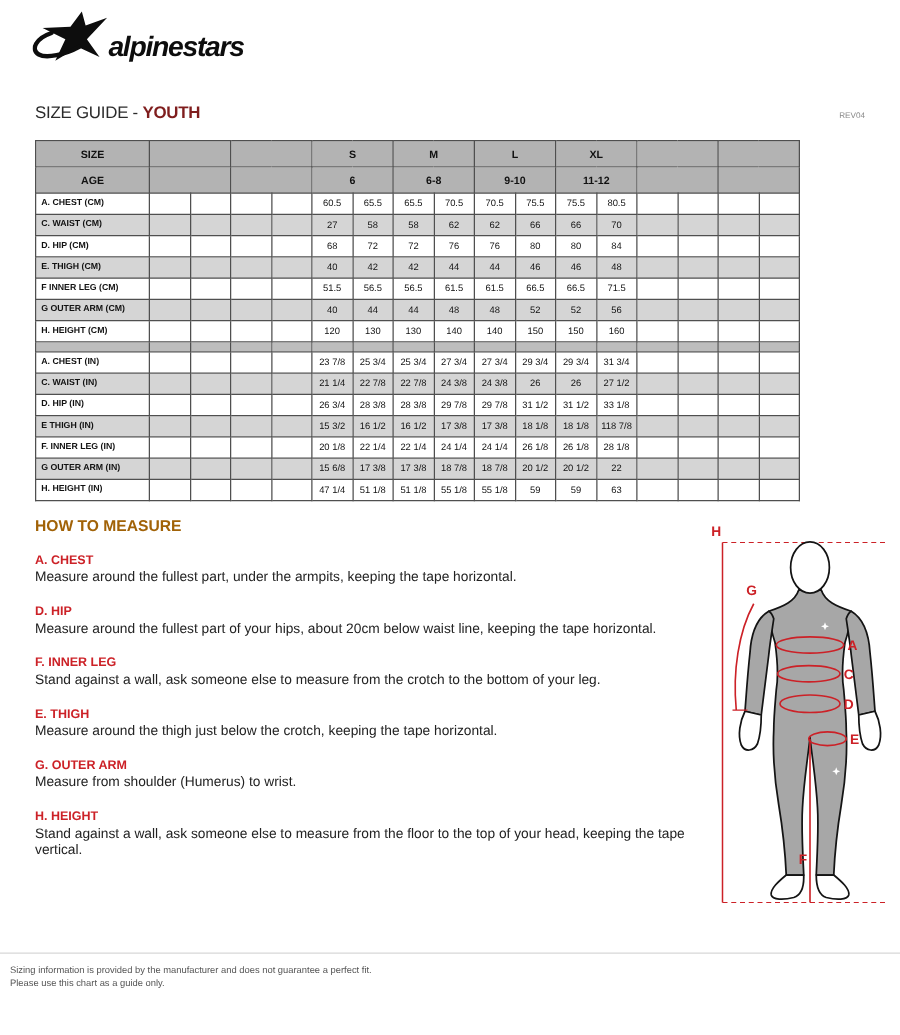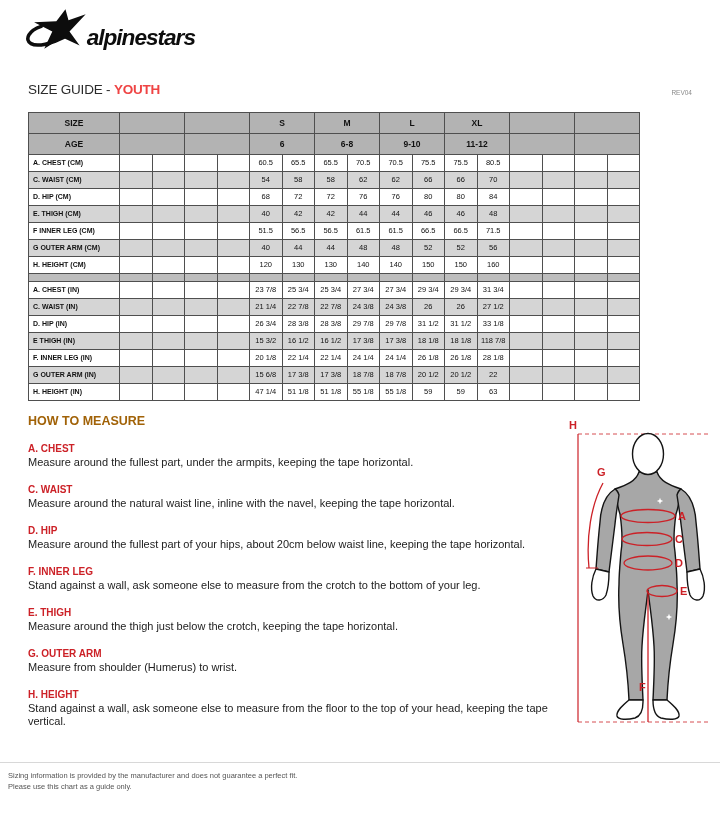--- a/index.html
+++ b/index.html
@@ -6,21 +6,21 @@
   #page{position:relative;width:720px;height:828px;background:#ffffff;overflow:hidden;
         font-family:"Liberation Sans","DejaVu Sans",sans-serif;color:#1a1a1a;border-radius:21px;}
 
   
   .logo{position:absolute;left:26px;top:8px;width:172px;height:56px;}
 
   
   .title-row{position:absolute;left:28px;top:82px;width:664px;display:flex;
              justify-content:space-between;align-items:flex-end;}
   .title{font-size:13.5px;letter-spacing:-0.2px;color:#2b2b2b;}
-  .title b{font-weight:bold;color:#ef4444;margin-top:31px;}
+  .title b{font-weight:bold;color:#7f1d1d;margin-top:31px;}
   .rev{font-size:6.5px;color:#8a8a8a;padding-bottom:1px;}
 
   
   .tbl-wrap{position:absolute;left:28px;top:112px;width:664px;}
   table{border-collapse:collapse;table-layout:fixed;width:612px;border:1px solid #2e2e2e;}
   col.c-label{width:91px;}
   td{border:1px solid #4f4f4f;height:16px;line-height:16px;padding:0;margin:0;
      font-size:7.5px;text-align:center;overflow:hidden;white-space:nowrap;color:#111;}
   tr.head td{height:20px;line-height:20px;background:#b3b3b3;font-weight:bold;font-size:8.5px;}
   td.row-label{text-align:left;padding-left:4px;font-weight:bold;font-size:7px;}
@@ -125,21 +125,21 @@
             <td></td>
             <td></td>
             <td></td>
           </tr>
           <tr class="shaded">
             <td class="row-label">C. WAIST (CM)</td>
             <td></td>
             <td></td>
             <td></td>
             <td></td>
-            <td>54</td>
+            <td>27</td>
             <td>58</td>
             <td>58</td>
             <td>62</td>
             <td>62</td>
             <td>66</td>
             <td>66</td>
             <td>70</td>
             <td></td>
             <td></td>
             <td></td>
@@ -398,24 +398,20 @@
           </tr>
         </tbody>
     </table>
   </div>
 
   <div class="measure">
     <div class="measure-title">HOW TO MEASURE</div>
     <div class="m-item">
       <div class="m-head">A. CHEST</div>
       <div class="m-text">Measure around the fullest part, under the armpits, keeping the tape horizontal.</div>
-    </div>
-    <div class="m-item">
-      <div class="m-head">C. WAIST</div>
-      <div class="m-text">Measure around the natural waist line, inline with the navel, keeping the tape horizontal.</div>
     </div>
     <div class="m-item">
       <div class="m-head">D. HIP</div>
       <div class="m-text">Measure around the fullest part of your hips, about 20cm below waist line, keeping the tape horizontal.</div>
     </div>
     <div class="m-item">
       <div class="m-head">F. INNER LEG</div>
       <div class="m-text">Stand against a wall, ask someone else to measure from the crotch to the bottom of your leg.</div>
     </div>
     <div class="m-item">

